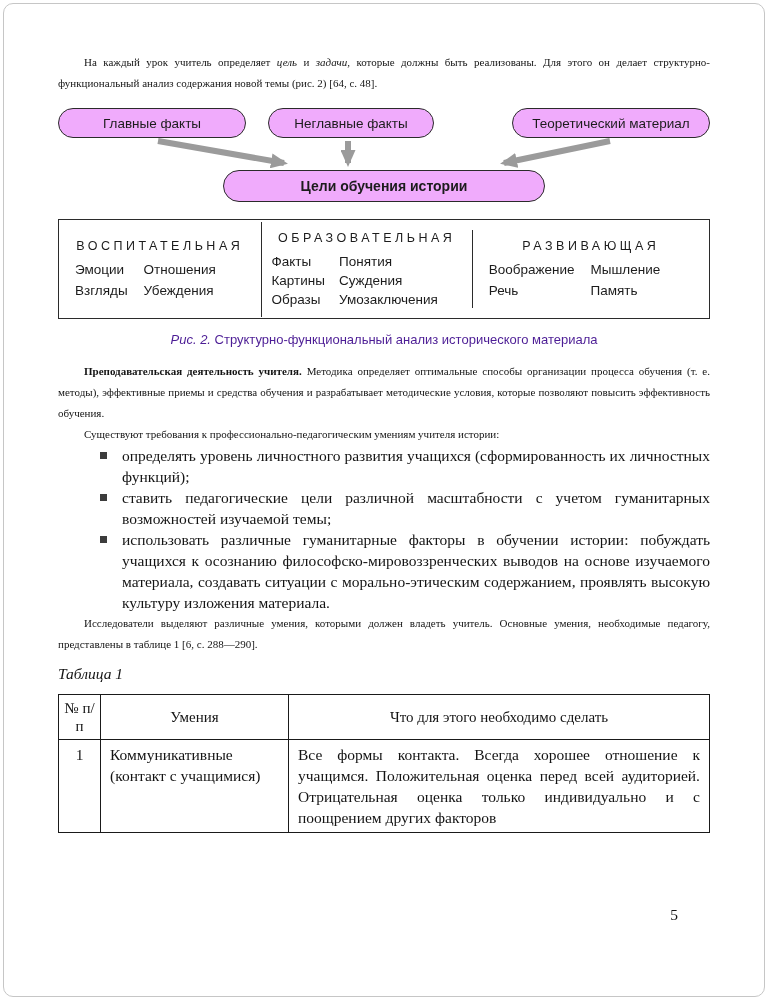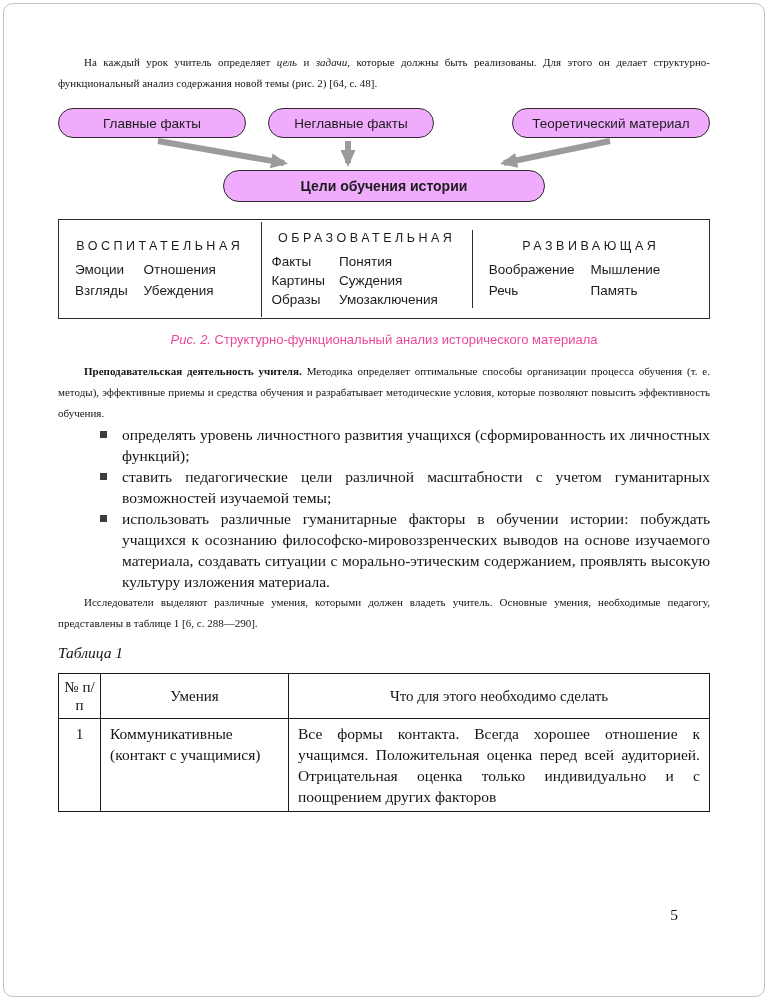--- a/index.html
+++ b/index.html
@@ -91,21 +91,21 @@
   }
   .sec2 .sec-cols { gap: 14px; padding-left: 2px; }
   .sec-col { display: flex; flex-direction: column; gap: 6px; }
   .sec2 .sec-col { gap: 4px; }
   .caption {
     margin-top: 13px;
     margin-bottom: 2px;
     text-align: center;
     font-family: "Liberation Sans", sans-serif;
     font-size: 13px;
-    color: #ec4899;
+    color: #4c1d95;
   }
 
   
   .bitem {
     display: flex;
     font-size: 15.5px;
     line-height: 21px;
   }
   .bullet {
     flex: 0 0 auto;
@@ -233,20 +233,21 @@
           </div>
         </div>
       </div>
     </div>
 
     <p class="caption"><em>Рис. 2.</em><span> Структурно-функциональный анализ исторического материала</span></p>
   </div>
 
   <p class="body-par indent mt14"><strong>Преподавательская деятельность учителя.</strong><span> Методика определяет оптимальные способы организации процесса обучения (т. е. методы), эффективные приемы и средства обучения и разрабатывает методические условия, которые позволяют повысить эффективность обучения.</span></p>
 
+  <p class="body-par indent">Существуют требования к профессионально-педагогическим умениям учителя истории:</p>
 
   <div class="blist">
     <div class="bitem">
       <span class="bullet"></span>
       <span class="bitem-text">определять уровень личностного развития учащихся (сформированность их личностных функций);</span>
     </div>
     <div class="bitem">
       <span class="bullet"></span>
       <span class="bitem-text">ставить педагогические цели различной масштабности с учетом гуманитарных возможностей изучаемой темы;</span>
     </div>

